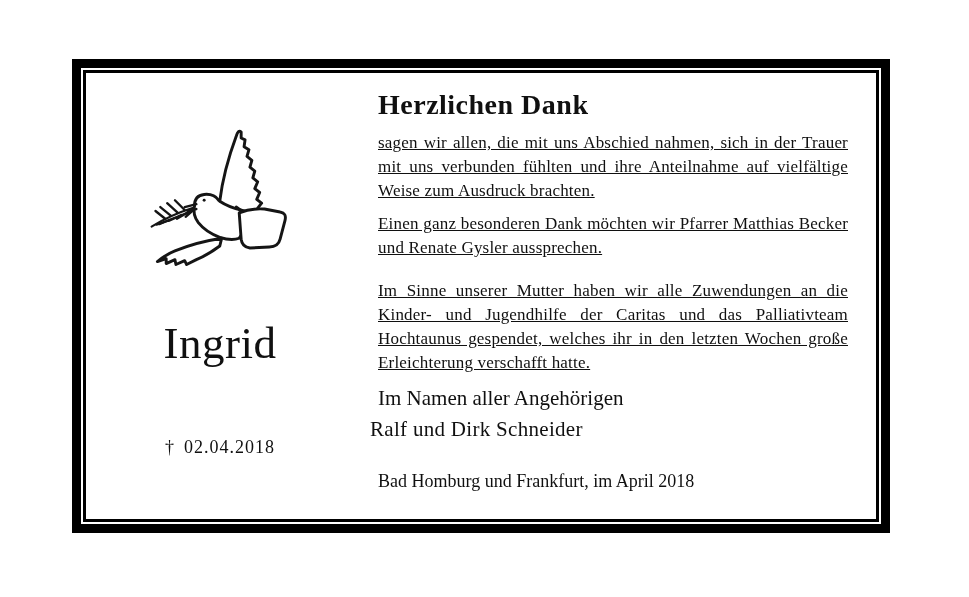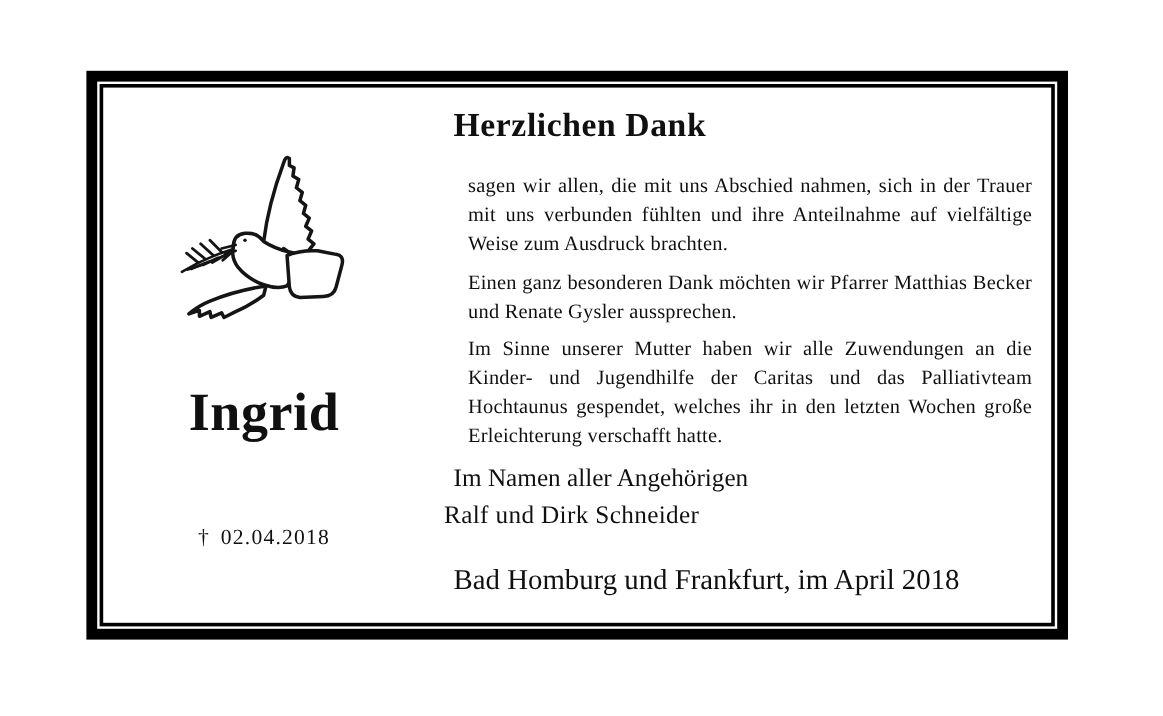--- a/index.html
+++ b/index.html
@@ -7,32 +7,32 @@
         font-family:"Liberation Serif","DejaVu Serif",serif;color:#101010;}
 
   .card{position:absolute;left:72px;top:59px;width:818px;height:474px;
         border:9px solid #000;box-sizing:border-box;background:#fff;}
   .card-inner{position:absolute;left:2px;top:2px;right:2px;bottom:2px;border:3px solid #000;}
   .content{position:absolute;left:0;top:0;right:0;bottom:0;}
 
   
   .dove{position:absolute;left:50px;top:38px;width:185px;height:162px;}
   .name-block{position:absolute;left:2px;top:242px;width:264px;text-align:center;
-              font-weight:bold;font-size:45px;line-height:57px;letter-spacing:.5px;}
+              font-weight:normal;font-size:45px;line-height:57px;letter-spacing:.5px;}
   .death-date{position:absolute;left:2px;top:364px;width:264px;text-align:center;
               font-size:18px;letter-spacing:1px;}
   .death-date .cross{margin-right:9px;}
   .heading{position:absolute;left:292px;top:16px;width:470px;margin:0;
            font-size:28px;font-weight:700;letter-spacing:.5px;}
-  .para{position:absolute;left:292px;width:470px;margin:12px;
-        font-size:17px;line-height:24px;text-align:justify;letter-spacing:.2px;}
-  .p1{top:58px;} .p2{top:139px;} .p3{top:194px;}
+  .para{position:absolute;left:292px;width:470px;margin:0;
+        font-size:17px;line-height:24px;text-align:justify;letter-spacing:.2px;text-decoration:underline;}
+  .p1{top:58px;} .p2{top:139px;} .p3{top:206px;}
   .in-name{position:absolute;left:292px;top:313px;width:470px;font-size:21px;}
   .signatories{position:absolute;left:284px;top:344px;width:470px;font-size:21px;letter-spacing:.3px;}
-  .place-date{position:absolute;left:292px;top:398px;width:470px;font-size:24px;}
+  .place-date{position:absolute;left:292px;top:398px;width:470px;font-size:18px;}
 </style>
 </head>
 <body>
 
 <div class="page">
   <div class="card">
     <div class="card-inner">
       <div class="content">
 
         <svg class="dove" viewBox="0 0 190 165" aria-hidden="true">

